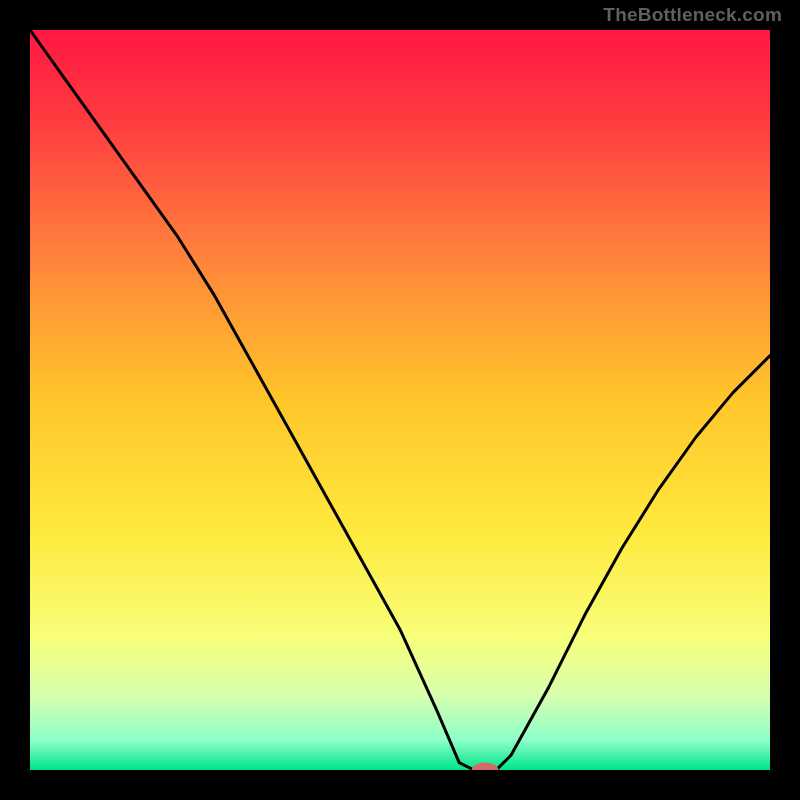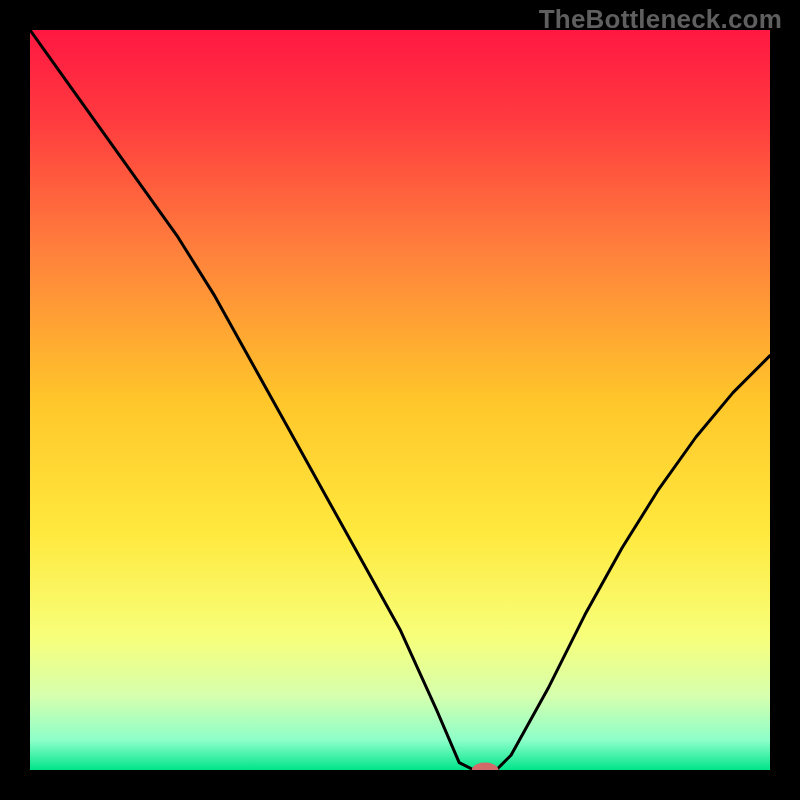--- a/index.html
+++ b/index.html
@@ -13,21 +13,21 @@
     position: relative;
     width: 800px;
     height: 800px;
     background: #000;
   }
   .watermark {
     position: absolute;
     top: 4px;
     right: 18px;
     font-family: Arial, Helvetica, sans-serif;
-    font-size: 26px;
+    font-size: 19px;
     font-weight: 600;
     color: #5f5f5f;
     letter-spacing: 0.2px;
     z-index: 20;
   }
   .plot {
     position: absolute;
     left: 30px;
     top: 30px;
     width: 740px;

